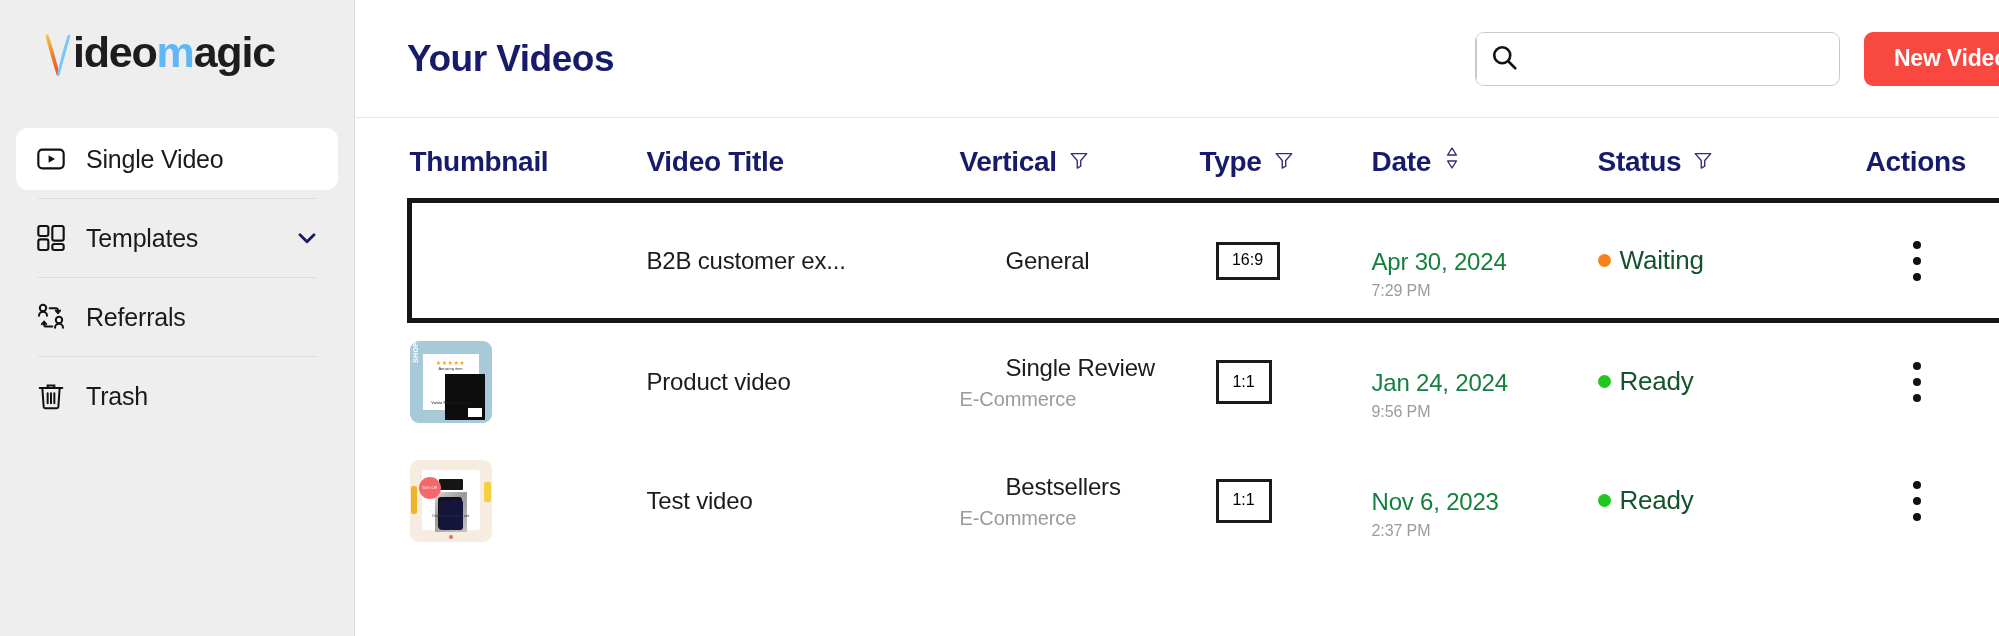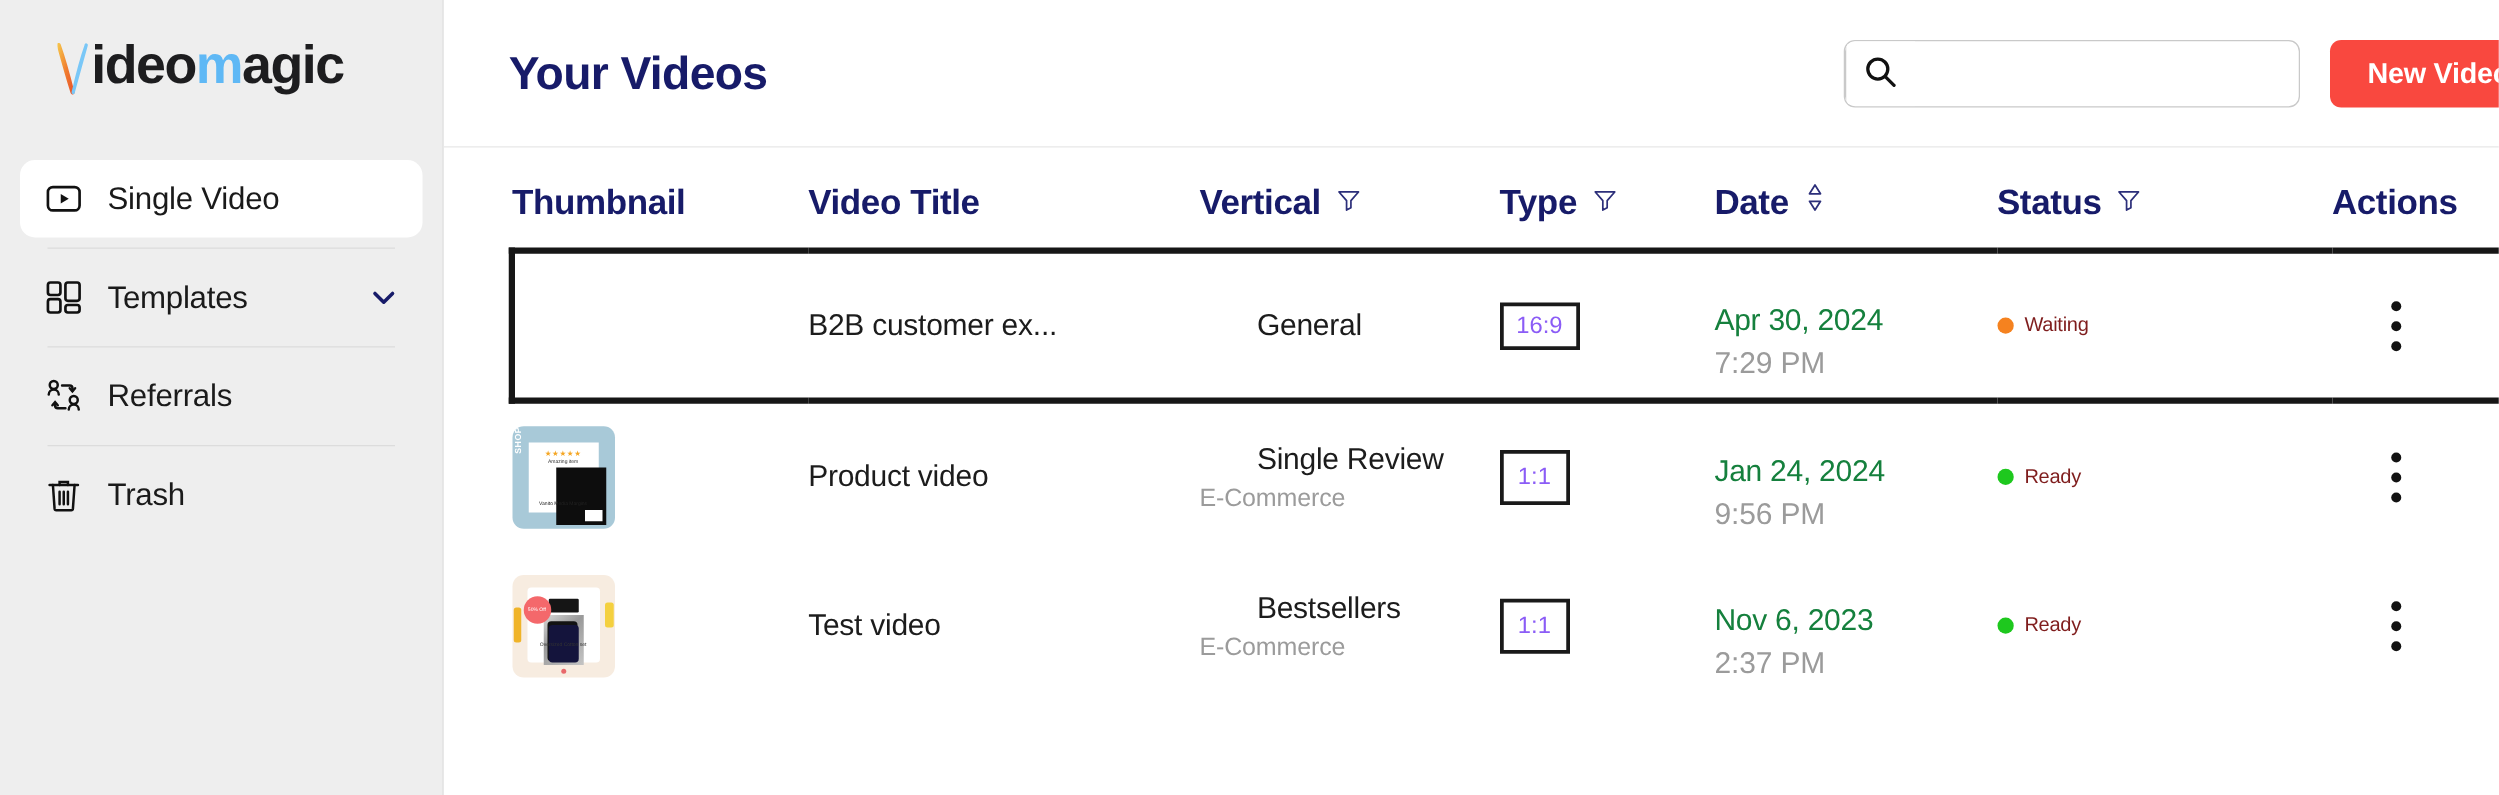--- a/index.html
+++ b/index.html
@@ -150,30 +150,31 @@
   }
   .row-highlight td:first-child { border-left: 5px solid #161616; }
   .row-highlight td:last-child  { border-right: 5px solid #161616; }
 
   .cell-title { font-size: 24px; color: #1c1c1c; letter-spacing: -0.2px; }
   .cell-vert-main { font-size: 24px; color: #1c1c1c; letter-spacing: -0.2px; line-height: 1.25; margin-left: 46px; }
   .cell-vert-sub  { font-size: 20px; color: #9b9b9b; margin-top: 5px; letter-spacing: -0.1px; }
   .ratio-badge {
     display: inline-flex; align-items: center; justify-content: center;
     border: 3px solid #1a1a1a;
-    font-size: 19px; color: #8b5cf6;
+    font-size: 16px; color: #000000;
     padding: 4px 6px;
     min-width: 56px;
     line-height: 1.15;
+    margin-left: 16px;
   }
   .ratio-169 { width: 64px; height: 38px; }
   .ratio-11  { width: 56px; height: 44px; }
   .cell-date-main { font-size: 24px; color: #15803d; letter-spacing: -0.2px; margin-top: 27px; }
-  .cell-date-sub  { font-size: 24px; color: #9b9b9b; margin-top: 6px; letter-spacing: -0.1px; }
-  .status { display: flex; align-items: center; gap: 9px; font-size: 16px; color: #7f1d1d; letter-spacing: -0.2px; text-align: right; }
+  .cell-date-sub  { font-size: 16px; color: #9b9b9b; margin-top: 6px; letter-spacing: -0.1px; }
+  .status { display: flex; align-items: center; gap: 9px; font-size: 26px; color: #14532d; letter-spacing: -0.2px; text-align: right; }
   .status-dot { width: 13px; height: 13px; border-radius: 50%; flex: 0 0 13px; }
   .kebab {
     width: 46px; height: 60px;
     display: flex; flex-direction: column; align-items: center; justify-content: center;
     gap: 8px; cursor: pointer;
     margin-left: 28px;
   }
   .kebab i { width: 8px; height: 8px; border-radius: 50%; background: #121212; display: block; }
 
   

